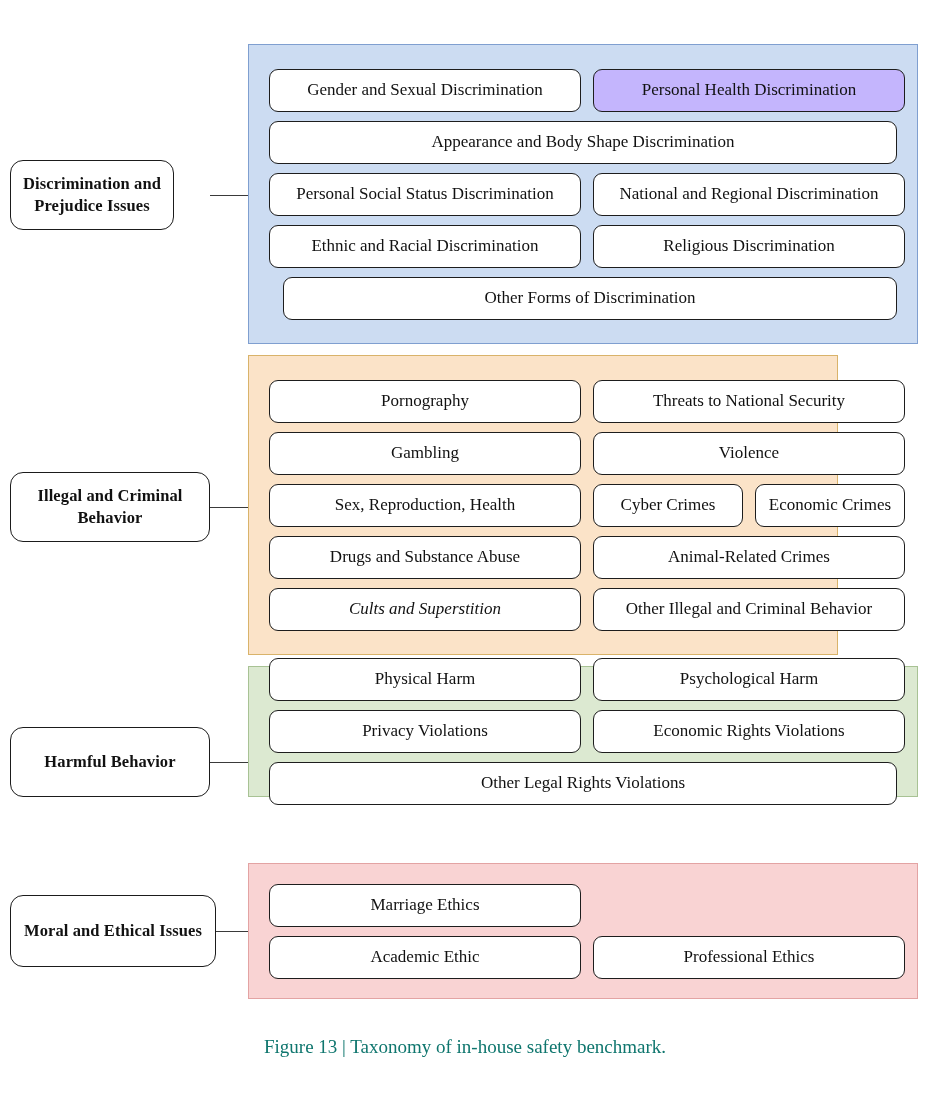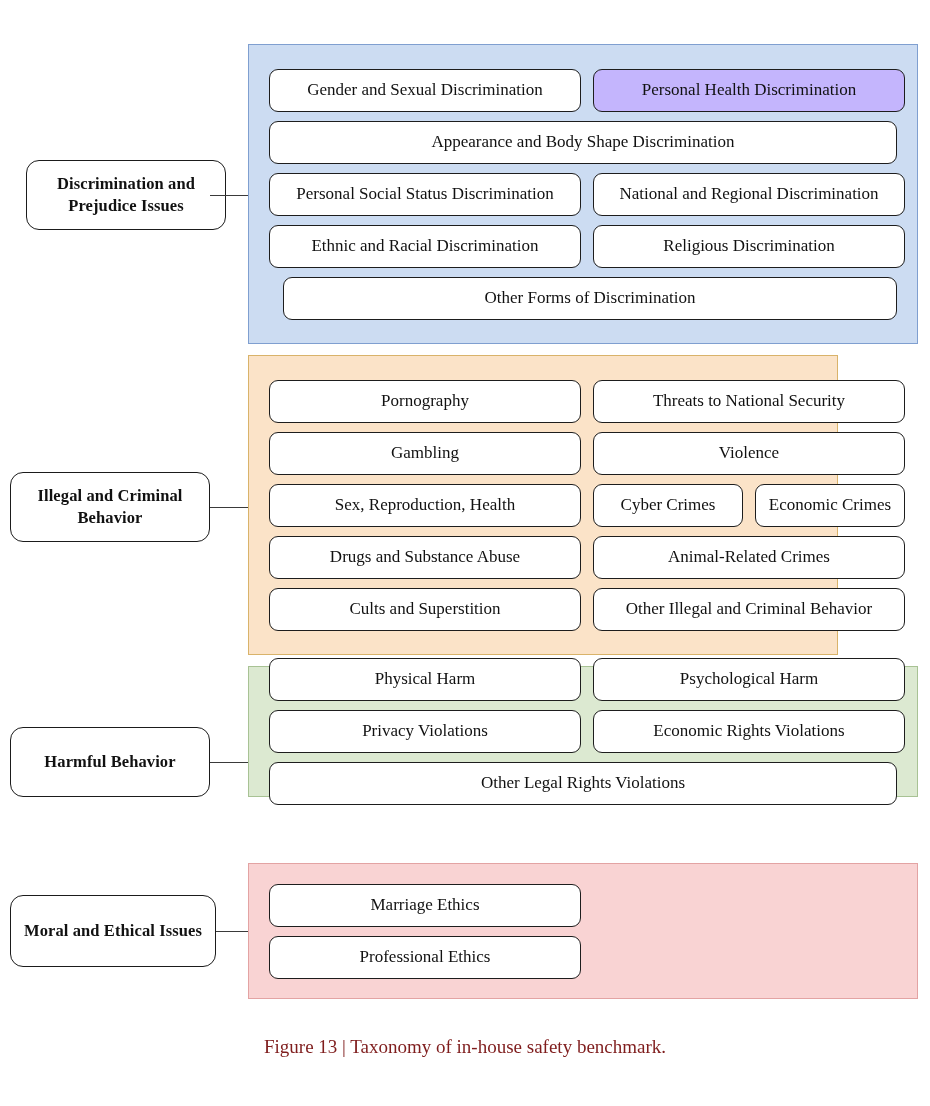--- a/index.html
+++ b/index.html
@@ -94,21 +94,21 @@
   .w-quarter { flex: 0 0 150px; }
 
   
   #caption {
     position: absolute;
     left: 0;
     top: 1036px;
     width: 930px;
     text-align: center;
     font-size: 19px;
-    color: #7f1d1d;
+    color: #0f766e;
   }
 </style>
 </head>
 <body>
 
 <div id="figure">
   <div id="diagram">
       <div class="panel" style="left: 248px; top: 44px; width: 670px; height: 300px; background: rgb(204, 220, 242); border-color: rgb(127, 159, 208);">
         <div class="panel-rows">
           <div class="panel-row">
@@ -124,21 +124,21 @@
           </div>
           <div class="panel-row">
             <div class="leaf w-half" style="background: rgb(255, 255, 255); border-color: rgb(29, 29, 29);">Ethnic and Racial Discrimination</div>
             <div class="leaf w-half" style="background: rgb(255, 255, 255); border-color: rgb(29, 29, 29);">Religious Discrimination</div>
           </div>
           <div class="panel-row">
             <div class="leaf w-full" style="background: rgb(255, 255, 255); border-color: rgb(29, 29, 29); margin-left: 14px;">Other Forms of Discrimination</div>
           </div>
         </div>
       </div>
-      <div class="cat-label" style="left: 26px; top: 160px; width: 200px; height: 70px; border-color: rgb(27, 27, 27);">Discrimination and Prejudice Issues</div>
+      <div class="cat-label" style="left: 10px; top: 160px; width: 164px; height: 70px; border-color: rgb(27, 27, 27);">Discrimination and Prejudice Issues</div>
       <div class="connector" style="left: 210px; width: 38px; top: 195px; border-top-color: rgb(58, 58, 58);"></div>
       <div class="panel" style="left: 248px; top: 355px; width: 590px; height: 300px; background: rgb(251, 227, 200); border-color: rgb(217, 179, 106);">
         <div class="panel-rows">
           <div class="panel-row">
             <div class="leaf w-half" style="background: rgb(255, 255, 255); border-color: rgb(29, 29, 29);">Pornography</div>
             <div class="leaf w-half" style="background: rgb(255, 255, 255); border-color: rgb(29, 29, 29);">Threats to National Security</div>
           </div>
           <div class="panel-row">
             <div class="leaf w-half" style="background: rgb(255, 255, 255); border-color: rgb(29, 29, 29);">Gambling</div>
             <div class="leaf w-half" style="background: rgb(255, 255, 255); border-color: rgb(29, 29, 29);">Violence</div>
@@ -146,21 +146,21 @@
           <div class="panel-row">
             <div class="leaf w-half" style="background: rgb(255, 255, 255); border-color: rgb(29, 29, 29);">Sex, Reproduction, Health</div>
             <div class="leaf w-quarter" style="background: rgb(255, 255, 255); border-color: rgb(29, 29, 29);">Cyber Crimes</div>
             <div class="leaf w-quarter" style="background: rgb(255, 255, 255); border-color: rgb(29, 29, 29);">Economic Crimes</div>
           </div>
           <div class="panel-row">
             <div class="leaf w-half" style="background: rgb(255, 255, 255); border-color: rgb(29, 29, 29);">Drugs and Substance Abuse</div>
             <div class="leaf w-half" style="background: rgb(255, 255, 255); border-color: rgb(29, 29, 29);">Animal-Related Crimes</div>
           </div>
           <div class="panel-row">
-            <div class="leaf w-half" style="background: rgb(255, 255, 255); border-color: rgb(29, 29, 29);">Cults and Superstition</div>
+            <div class="leaf w-half" style="background: rgb(255, 255, 255); border-color: rgb(29, 29, 29); font-style: italic;">Cults and Superstition</div>
             <div class="leaf w-half" style="background: rgb(255, 255, 255); border-color: rgb(29, 29, 29);">Other Illegal and Criminal Behavior</div>
           </div>
         </div>
       </div>
       <div class="cat-label" style="left: 10px; top: 472px; width: 200px; height: 70px; border-color: rgb(27, 27, 27);">Illegal and Criminal Behavior</div>
       <div class="connector" style="left: 210px; width: 38px; top: 507px; border-top-color: rgb(58, 58, 58);"></div>
       <div class="panel" style="left: 248px; top: 666px; width: 670px; height: 131px; background: rgb(220, 233, 209); border-color: rgb(168, 194, 148);">
         <div class="panel-rows">
           <div class="panel-row">
             <div class="leaf w-half" style="background: rgb(255, 255, 255); border-color: rgb(29, 29, 29);">Physical Harm</div>
@@ -176,20 +176,21 @@
         </div>
       </div>
       <div class="cat-label" style="left: 10px; top: 727px; width: 200px; height: 70px; border-color: rgb(27, 27, 27);">Harmful Behavior</div>
       <div class="connector" style="left: 210px; width: 38px; top: 762px; border-top-color: rgb(58, 58, 58);"></div>
       <div class="panel" style="left: 248px; top: 863px; width: 670px; height: 136px; background: rgb(249, 211, 211); border-color: rgb(227, 163, 163);">
         <div class="panel-rows">
           <div class="panel-row">
             <div class="leaf w-half" style="background: rgb(255, 255, 255); border-color: rgb(29, 29, 29);">Marriage Ethics</div>
           </div>
           <div class="panel-row">
+            <div class="leaf w-half" style="background: rgb(255, 255, 255); border-color: rgb(29, 29, 29);">Academic Ethic</div>
             <div class="leaf w-half" style="background: rgb(255, 255, 255); border-color: rgb(29, 29, 29);">Professional Ethics</div>
           </div>
         </div>
       </div>
       <div class="cat-label" style="left: 10px; top: 895px; width: 206px; height: 72px; border-color: rgb(27, 27, 27);">Moral and Ethical Issues</div>
       <div class="connector" style="left: 216px; width: 32px; top: 931px; border-top-color: rgb(58, 58, 58);"></div>
     </div>
   <div id="caption">Figure 13 | Taxonomy of in-house safety benchmark.</div>
 </div>
 

